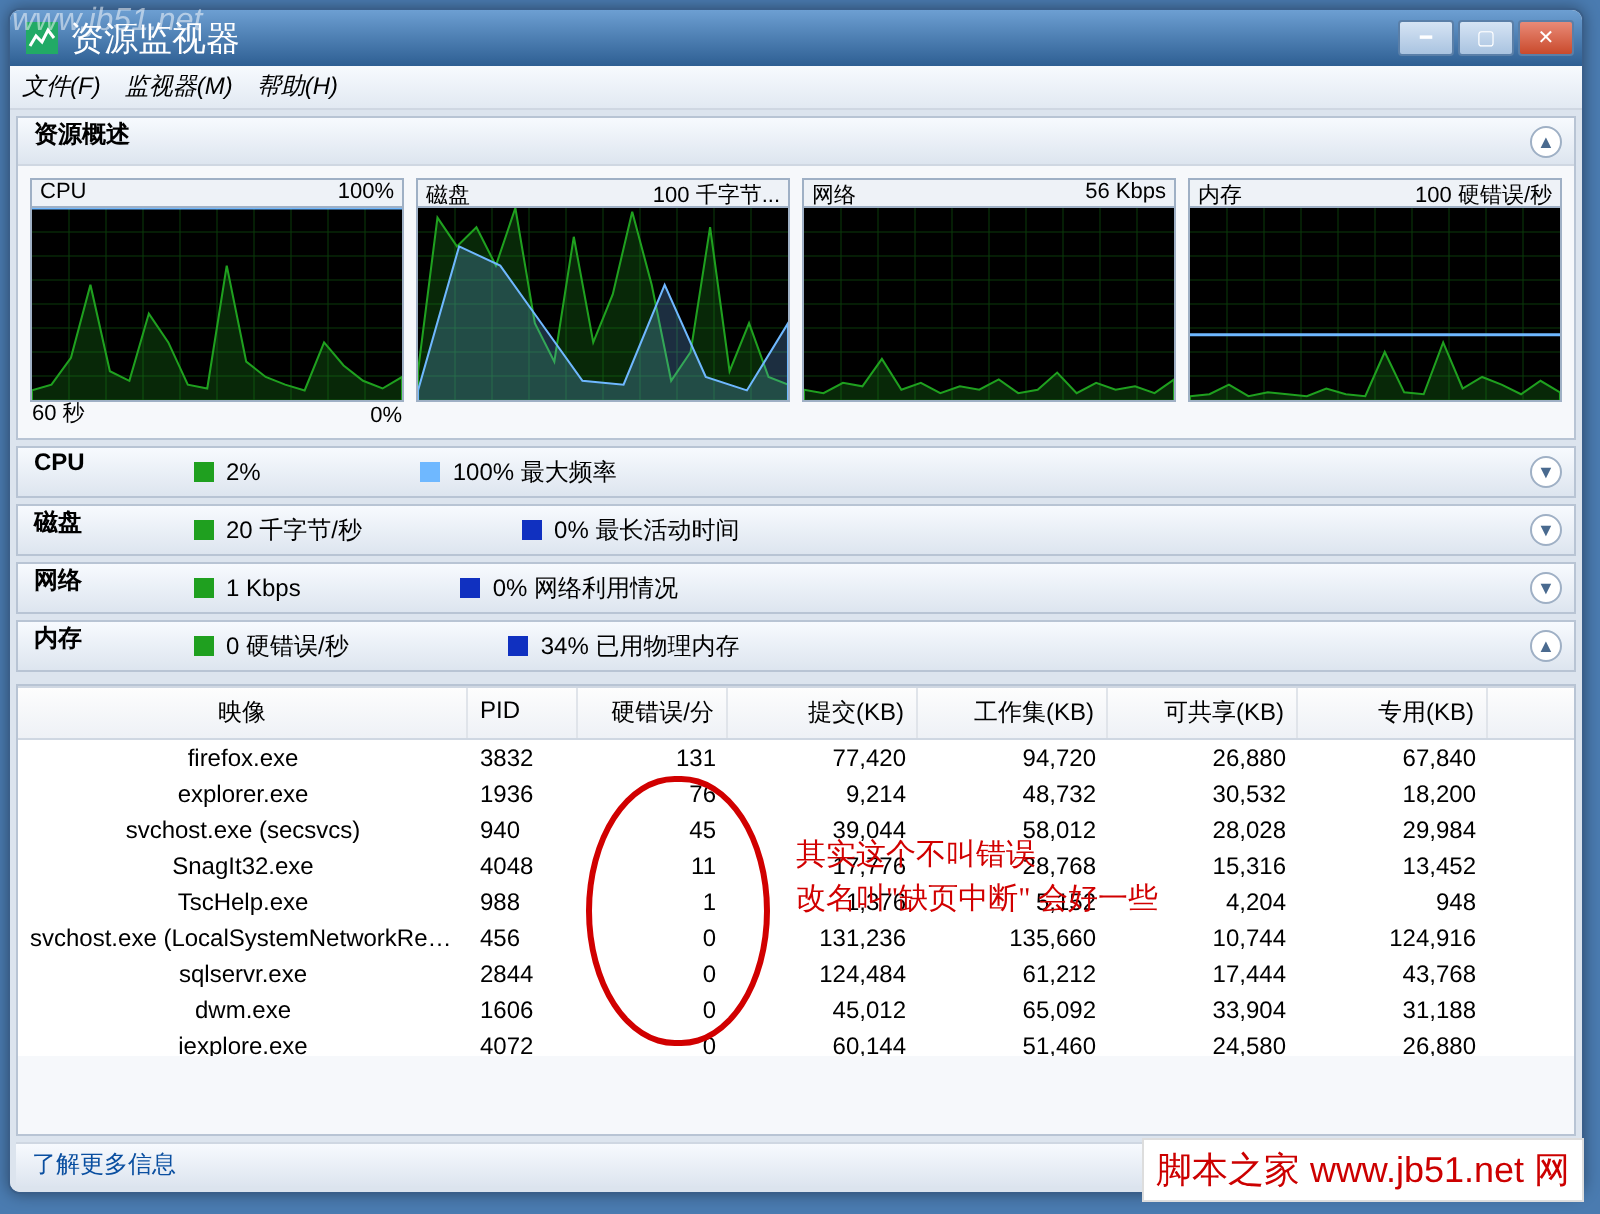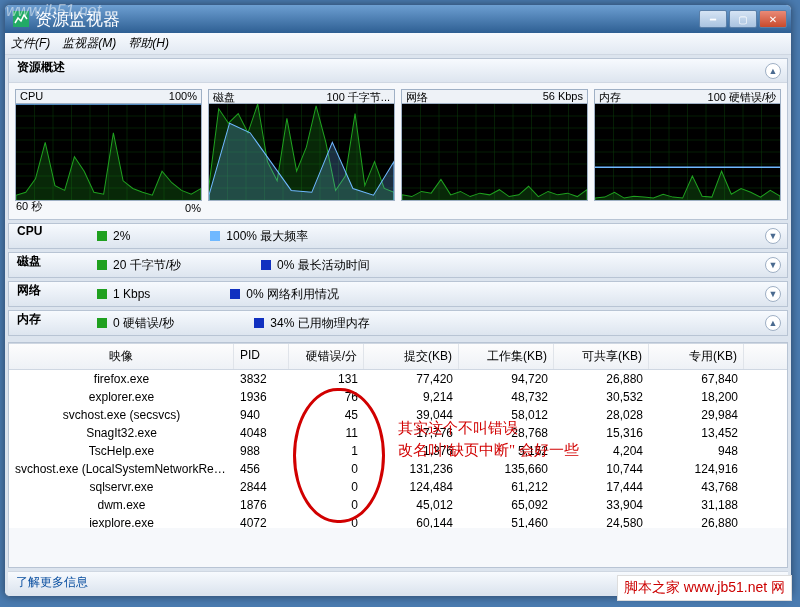--- a/index.html
+++ b/index.html
@@ -1,18 +1,18 @@
 <!DOCTYPE html>
 <html><head>
 <meta charset="utf-8">
 <style>
 * { margin: 0; padding: 0; box-sizing: border-box; }
 body { font-family: "Microsoft YaHei", "SimSun", Tahoma, sans-serif; font-size: 12px; background: #4a7bb0; width: 800px; height: 607px; position: relative; overflow: hidden; }
 .watermark-tl { position: absolute; top: 2px; left: 6px; color: #fff; font-size: 16px; font-style: italic; z-index: 1; opacity: .5; }
-.watermark-br { position: absolute; bottom: 6px; right: 8px; z-index: 100; background: #fff; padding: 3px 6px; font-size: 14px; color: #c00; border: 1px solid #ddd; }
+.watermark-br { position: absolute; bottom: 6px; right: 8px; z-index: 100; background: #fff; padding: 3px 6px; font-size: 18px; color: #c00; border: 1px solid #ddd; }
 .window { position: absolute; top: 4px; left: 4px; right: 8px; bottom: 10px; border: 1px solid #3a5f8a; border-radius: 6px; background: #e9eef5; box-shadow: 0 0 8px rgba(0,0,0,.4); display: flex; flex-direction: column; overflow: hidden; }
 .titlebar { height: 28px; background: linear-gradient(#6d9fd2, #2e5f93); display: flex; align-items: center; padding: 0 4px 0 8px; color: #fff; }
 .titlebar .icon { width: 16px; height: 16px; margin-right: 6px; }
 .titlebar .title { flex: 1; font-size: 17px; }
 .win-btns { display: flex; gap: 2px; }
 .win-btn { width: 28px; height: 18px; background: linear-gradient(#d6e4f4, #a9c3e0); border: 1px solid #5a7fa8; border-radius: 2px; display: flex; align-items: center; justify-content: center; font-size: 10px; cursor: pointer; }
 .win-btn.close { background: linear-gradient(#e98a77, #c94a2c); color: #fff; }
 .menubar { height: 22px; background: linear-gradient(#f7fafe, #e2e9f2); display: flex; align-items: center; padding: 0 6px; gap: 12px; border-bottom: 1px solid #cfd7e2; font-style: italic; }
 .menubar span { cursor: pointer; }
 .content { flex: 1; overflow: hidden; padding: 3px; display: flex; flex-direction: column; gap: 3px; background: #dce4ee; }
@@ -320,21 +320,21 @@
      <div class="c-name">sqlservr.exe</div>
      <div class="c-pid">2844</div>
      <div class="c-hf">0</div>
      <div class="c-commit">124,484</div>
      <div class="c-ws">61,212</div>
      <div class="c-sh">17,444</div>
      <div class="c-pr">43,768</div>
     </div>
           <div class="tbl-row">
      <div class="c-name">dwm.exe</div>
-     <div class="c-pid">1876</div>
+     <div class="c-pid">1606</div>
      <div class="c-hf">0</div>
      <div class="c-commit">45,012</div>
      <div class="c-ws">65,092</div>
      <div class="c-sh">33,904</div>
      <div class="c-pr">31,188</div>
     </div>
           <div class="tbl-row">
      <div class="c-name">iexplore.exe</div>
      <div class="c-pid">4072</div>
      <div class="c-hf">0</div>

